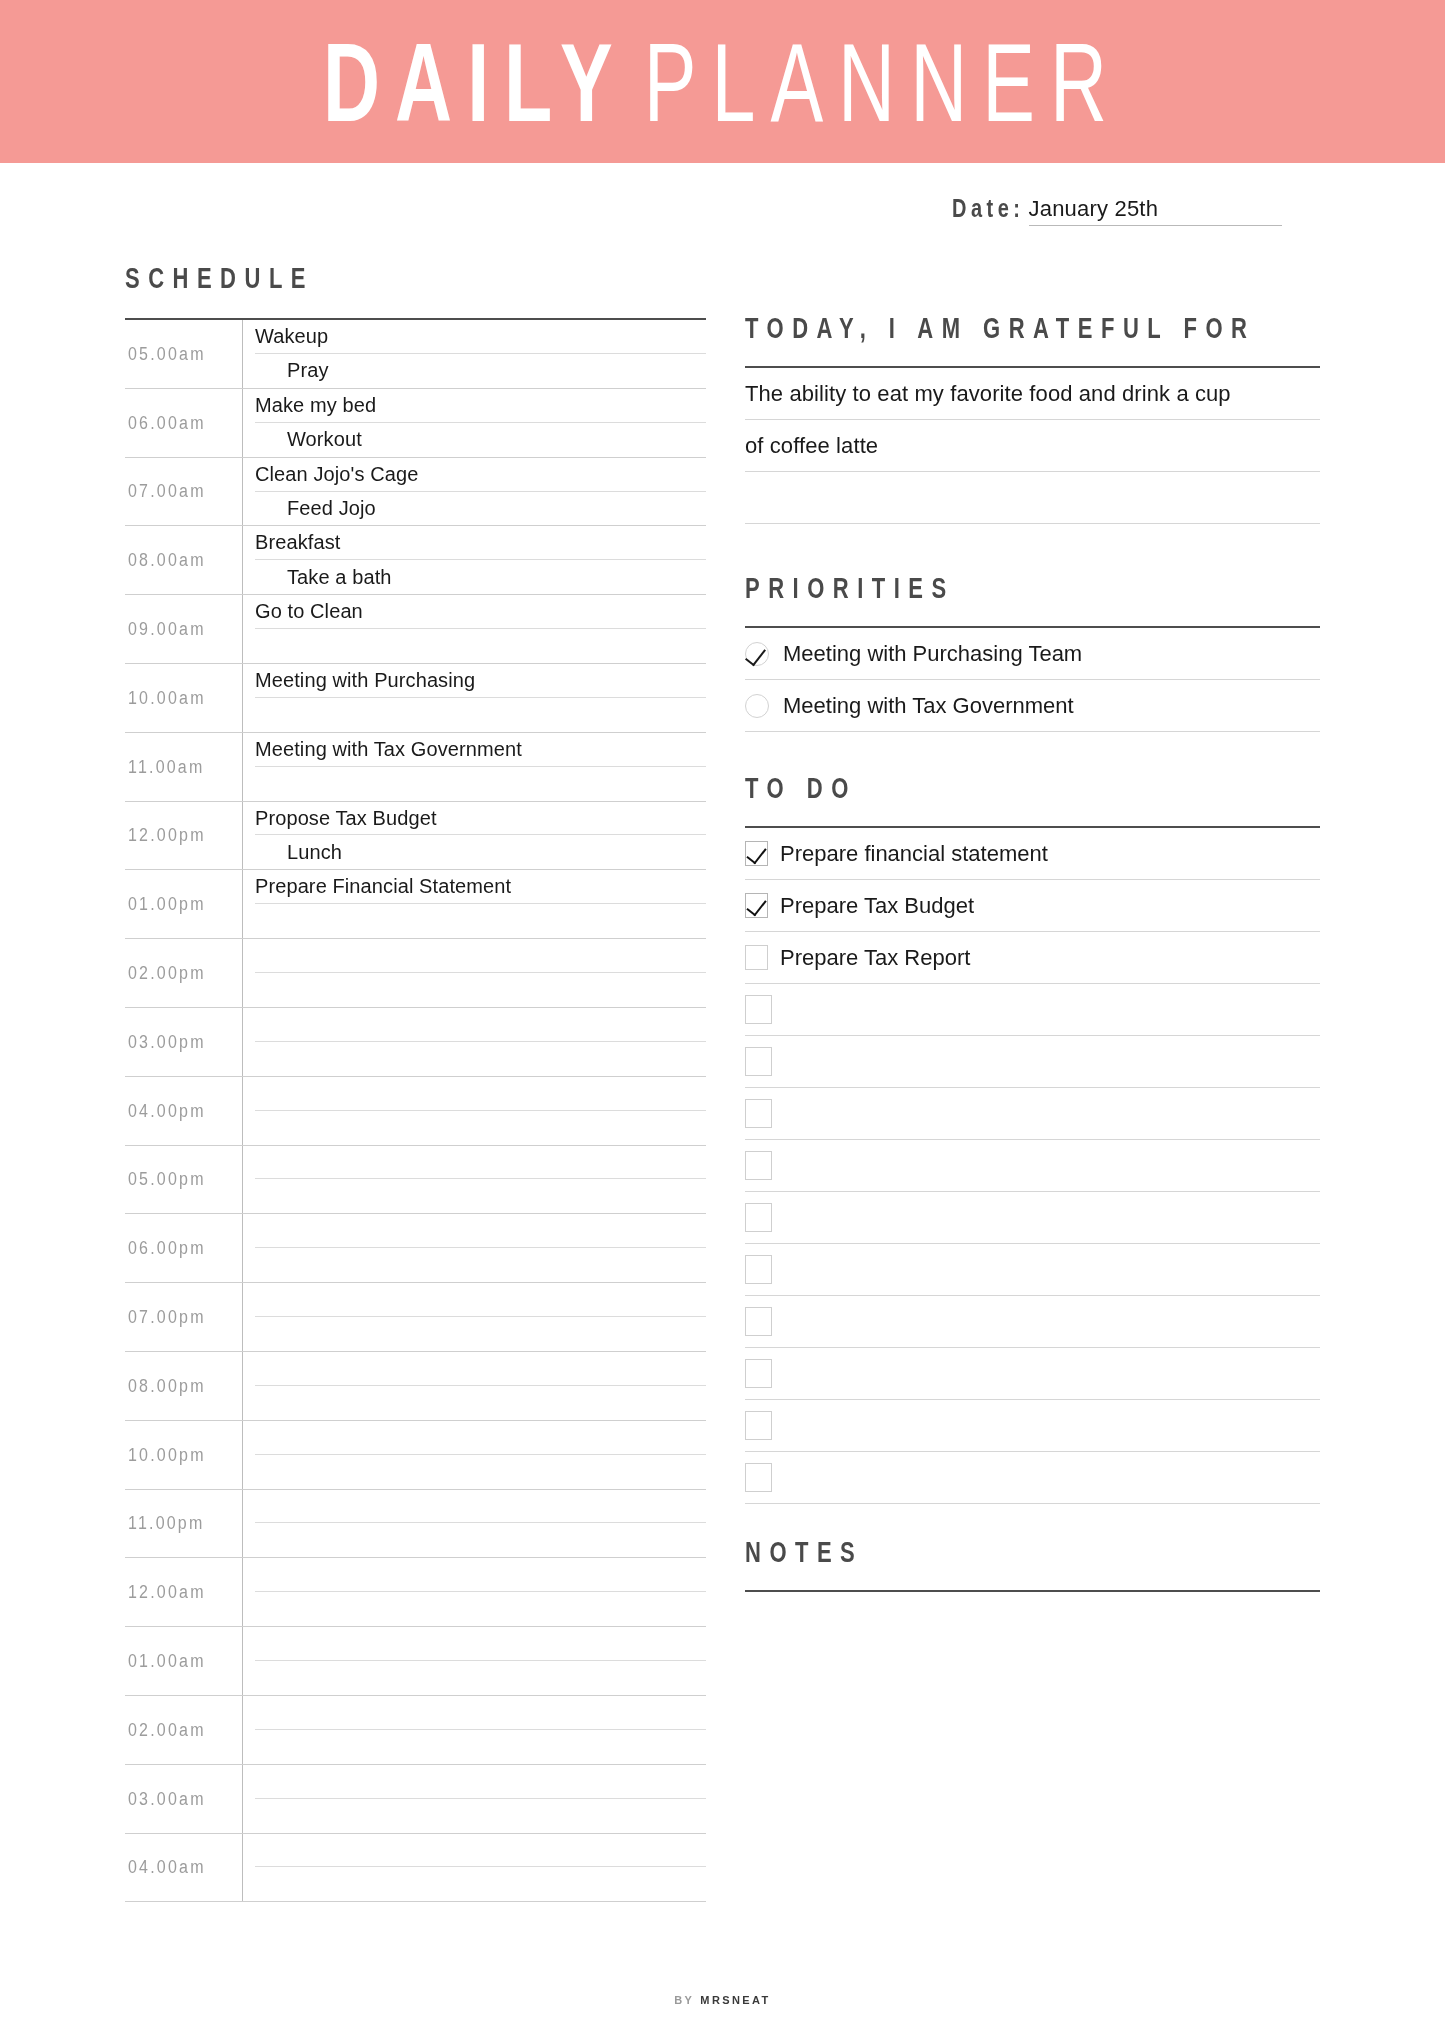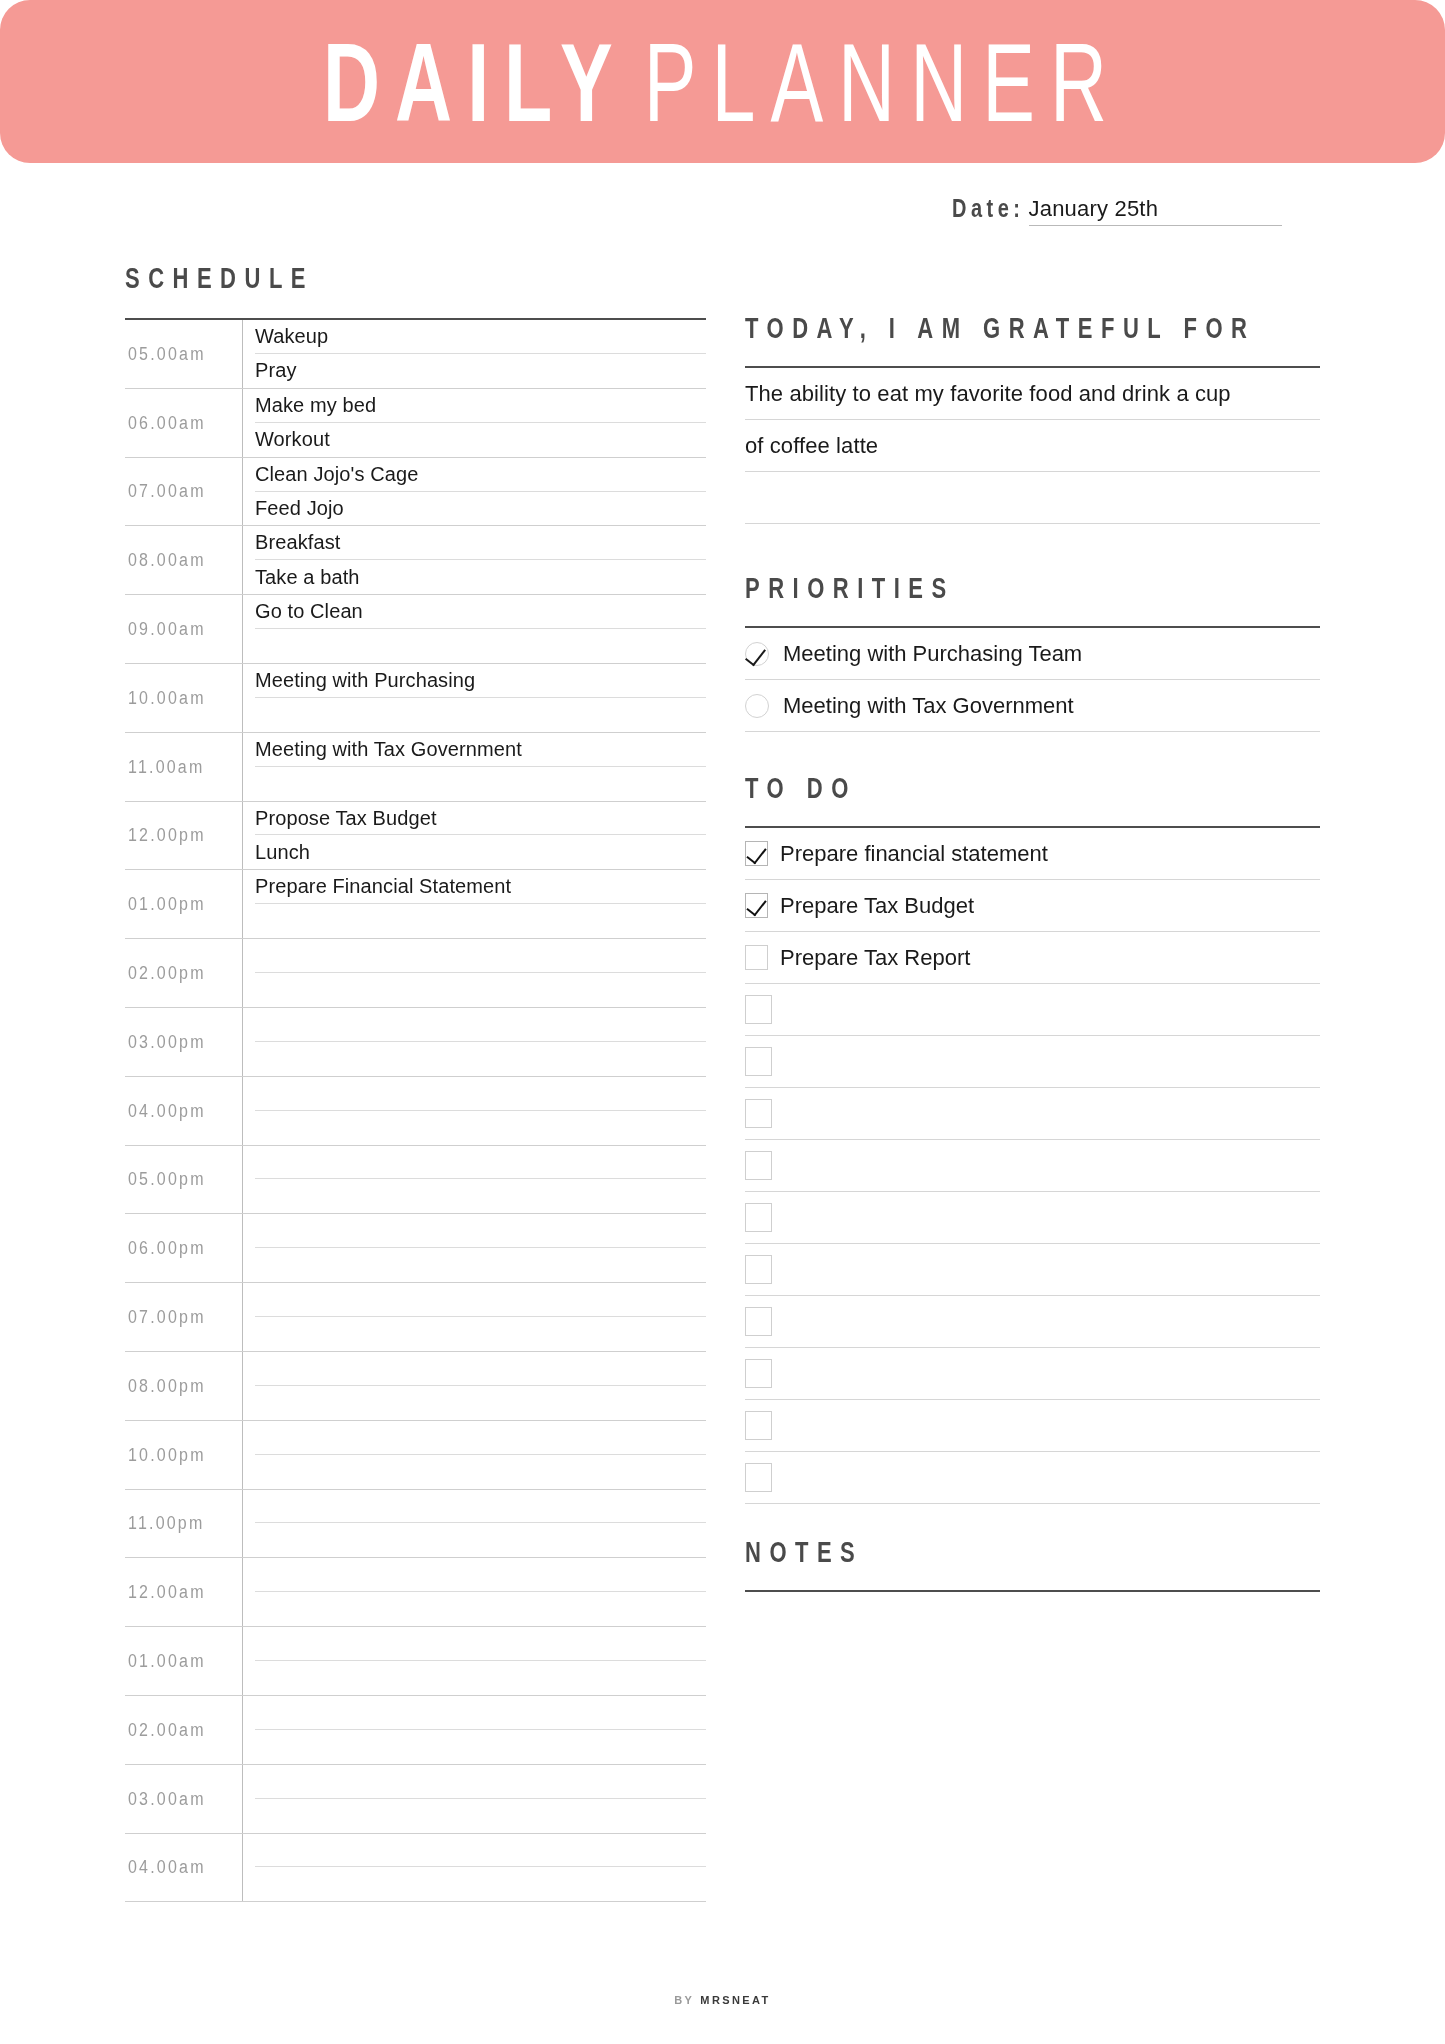--- a/index.html
+++ b/index.html
@@ -14,21 +14,20 @@
   }
 
   
   .header-band {
     width: 100%;
     height: 163px;
     background: #F59A95;
     display: flex;
     align-items: center;
     justify-content: center;
-    border-radius: 30px;
   }
   .title {
     display: flex;
     align-items: baseline;
     color: #ffffff;
     font-size: 79px;
     line-height: 1;
     transform: scaleY(1.42);
   }
   .title-bold {
@@ -123,21 +122,21 @@
     display: flex;
     flex-direction: column;
     padding-left: 12px;
   }
   .entry-line {
     height: 34.4px;
     display: flex;
     align-items: center;
     border-bottom: 1px solid #dcdcdc;
   }
-  .entry-line:last-child { border-bottom: none; }
+  .entry-line:last-child { border-bottom: none; margin-left: 32px; }
   .entry-text {
     font-size: 20px;
     color: #1a1a1a;
     letter-spacing: 0.1px;
     white-space: nowrap;
   }
 
   
   .right-col {
     position: absolute;

